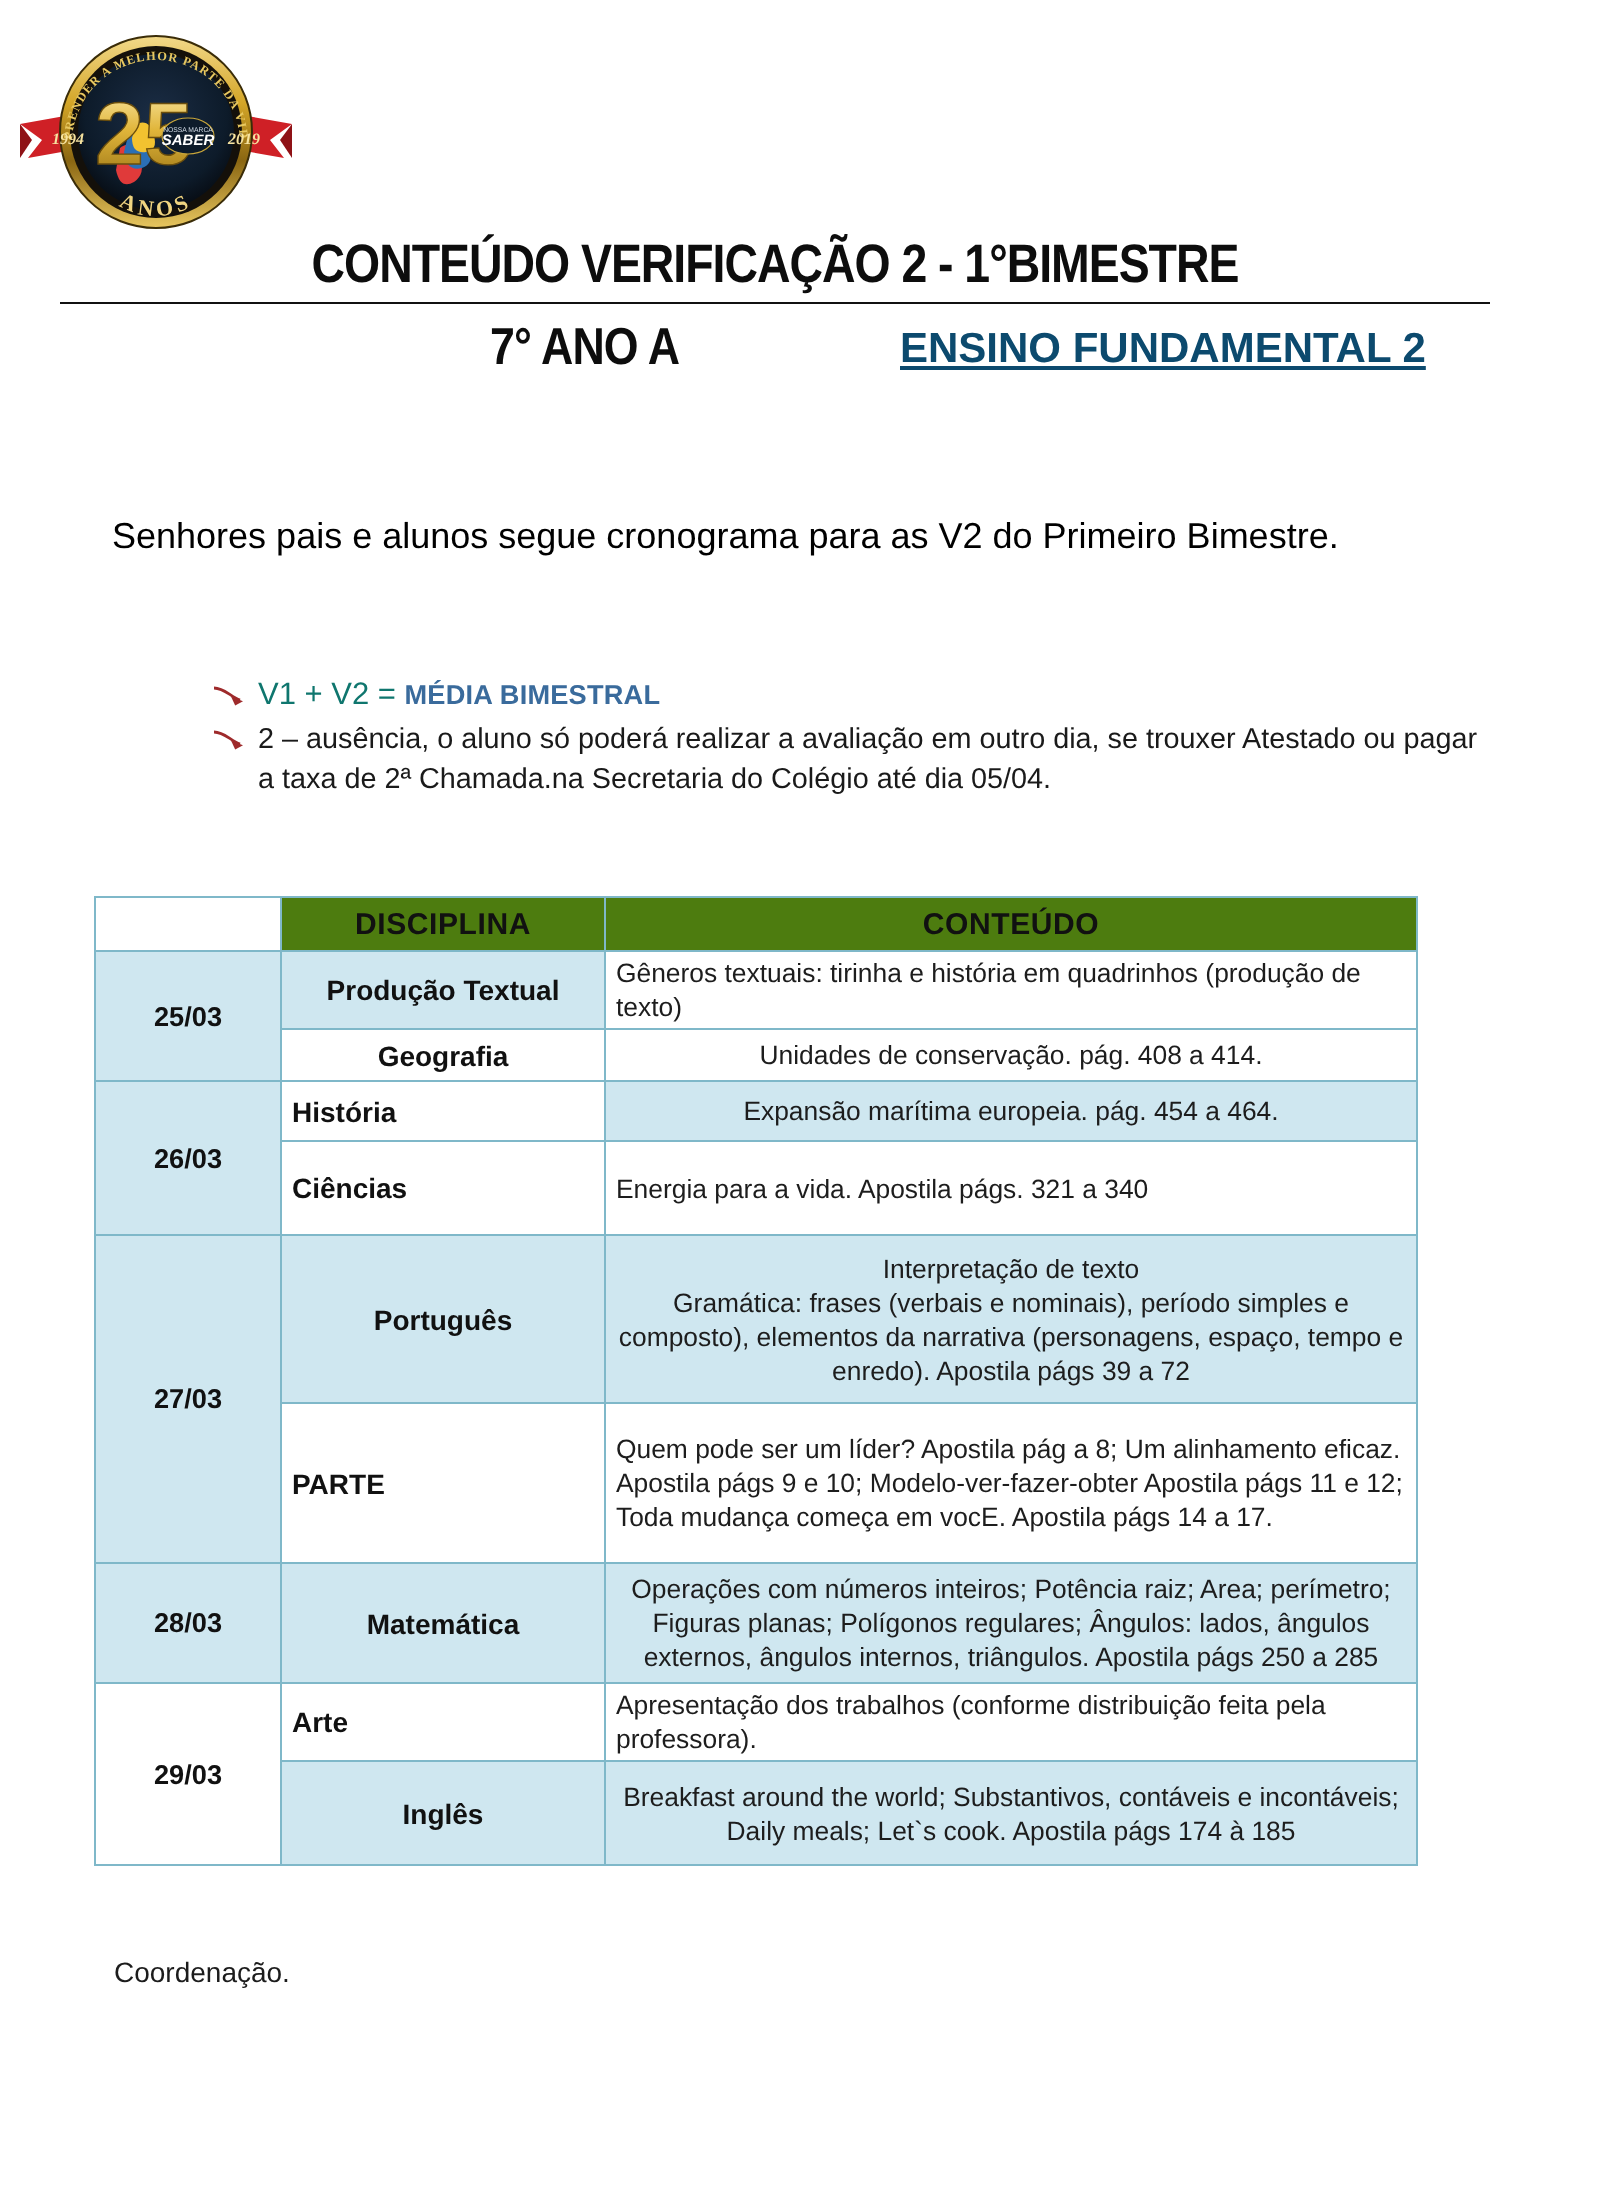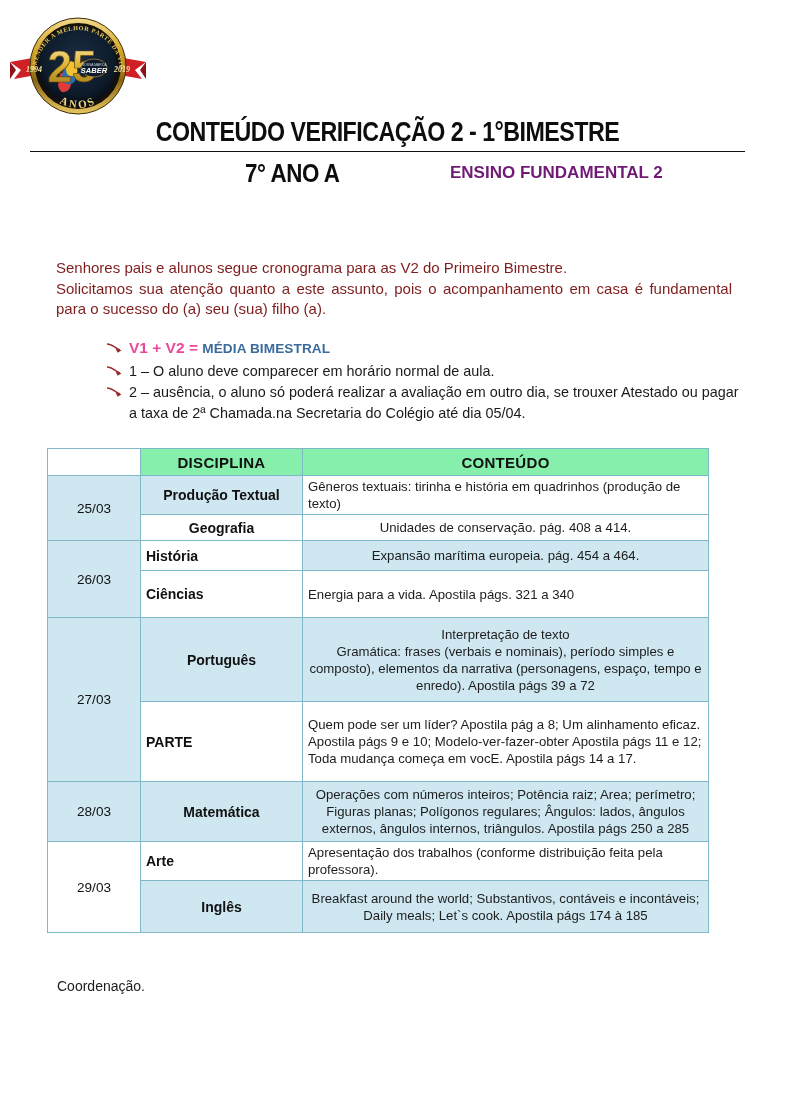--- a/index.html
+++ b/index.html
@@ -68,34 +68,35 @@
     transform: scaleX(0.86);
     transform-origin: left center;
     white-space: nowrap;
   }
   .title-level {
     position: absolute;
     left: 420px;
     top: 5px;
     font-family: "Liberation Sans", sans-serif;
     font-weight: bold;
-    font-size: 17px;
-    color: #701a75;
+    font-size: 21px;
+    color: #0c4a6e;
     white-space: nowrap;
+    text-decoration: underline;
   }
 
   
   .intro {
     position: absolute;
     left: 56px;
     top: 258px;
     width: 676px;
-    font-size: 15px;
+    font-size: 18px;
     line-height: 20.5px;
-    color: #7f1d1d;
+    color: #000000;
   }
   .intro p { margin: 0; }
   .intro p.justify { text-align: justify; }
 
   
   .bullets {
     position: absolute;
     left: 107px;
     top: 338px;
     width: 634px;
@@ -111,23 +112,23 @@
   .arrow-icon {
     position: absolute;
     left: 0;
     top: 3px;
     width: 16px;
     height: 14px;
     color: #9e2a2b;
   }
   .arrow-icon svg { display: block; }
   .eq-bold {
-    font-weight: bold;
+    font-weight: normal;
     font-size: 15.5px;
-    color: #ec4899;
+    color: #0f766e;
   }
   .eq-blue {
     color: #3a6b9c;
     font-weight: bold;
     font-size: 13.6px;
     letter-spacing: 0.1px;
   }
 
   
   .sched-wrap {
@@ -148,29 +149,29 @@
   table.sched th, table.sched td {
     border: 1px solid #7fb8c9;
     vertical-align: middle;
     padding: 2px 5px;
   }
   .hdr-cell {
     text-align: center;
     font-weight: bold;
     font-size: 15px;
     color: #111;
-    background: #86efac;
+    background: #4d7c0f;
     height: 22px;
     letter-spacing: 0.3px;
   }
   .hdr-empty { background: #ffffff; }
 
   td.date {
     text-align: center;
-    font-weight: normal;
+    font-weight: bold;
     font-size: 13.6px;
     color: #111;
   }
   td.disc {
     font-weight: bold;
     font-size: 14px;
     color: #111;
     padding-left: 10px;
   }
   td.cont {
@@ -262,46 +263,36 @@
   <div class="title-main">CONTEÚDO VERIFICAÇÃO 2 - 1°BIMESTRE</div>
   <hr class="title-rule">
   <div class="subtitle-row">
     <div class="title-sub">7° ANO A</div>
     <div class="title-level">ENSINO FUNDAMENTAL 2</div>
   </div>
 </div>
 
 <div class="intro">
   <p>Senhores pais e alunos segue cronograma para as V2 do Primeiro Bimestre.</p>
-  <p class="justify">Solicitamos sua atenção quanto a este assunto, pois o acompanhamento em casa é fundamental para o sucesso do (a)  seu (sua)  filho (a).</p>
 </div>
 
 <div class="bullets">
 
   <div class="bullet">
     <span class="arrow-icon">
       <svg width="16" height="14" viewBox="0 0 16 14">
         <path d="M0 3 C5 3 8 7 13 9" stroke="#9e2a2b" stroke-width="1.4" fill="none"></path>
         <path d="M14.5 9.6 L8.5 7.2 L10.6 11.8 Z" fill="#9e2a2b"></path>
       </svg>
     </span>
     <span class="btext">
       <span class="eq-bold">V1 + V2 = </span><span class="eq-blue">MÉDIA BIMESTRAL</span>
     </span>
   </div>
 
-  <div class="bullet">
-    <span class="arrow-icon">
-      <svg width="16" height="14" viewBox="0 0 16 14">
-        <path d="M0 3 C5 3 8 7 13 9" stroke="#9e2a2b" stroke-width="1.4" fill="none"></path>
-        <path d="M14.5 9.6 L8.5 7.2 L10.6 11.8 Z" fill="#9e2a2b"></path>
-      </svg>
-    </span>
-    <span class="btext">1 – O aluno deve comparecer em horário normal de aula.</span>
-  </div>
 
   <div class="bullet justified">
     <span class="arrow-icon">
       <svg width="16" height="14" viewBox="0 0 16 14">
         <path d="M0 3 C5 3 8 7 13 9" stroke="#9e2a2b" stroke-width="1.4" fill="none"></path>
         <path d="M14.5 9.6 L8.5 7.2 L10.6 11.8 Z" fill="#9e2a2b"></path>
       </svg>
     </span>
     <span class="btext">2 – ausência, o aluno só poderá realizar a avaliação em outro dia, se trouxer Atestado ou pagar a taxa de 2ª Chamada.na Secretaria do Colégio até dia 05/04.</span>
   </div>

